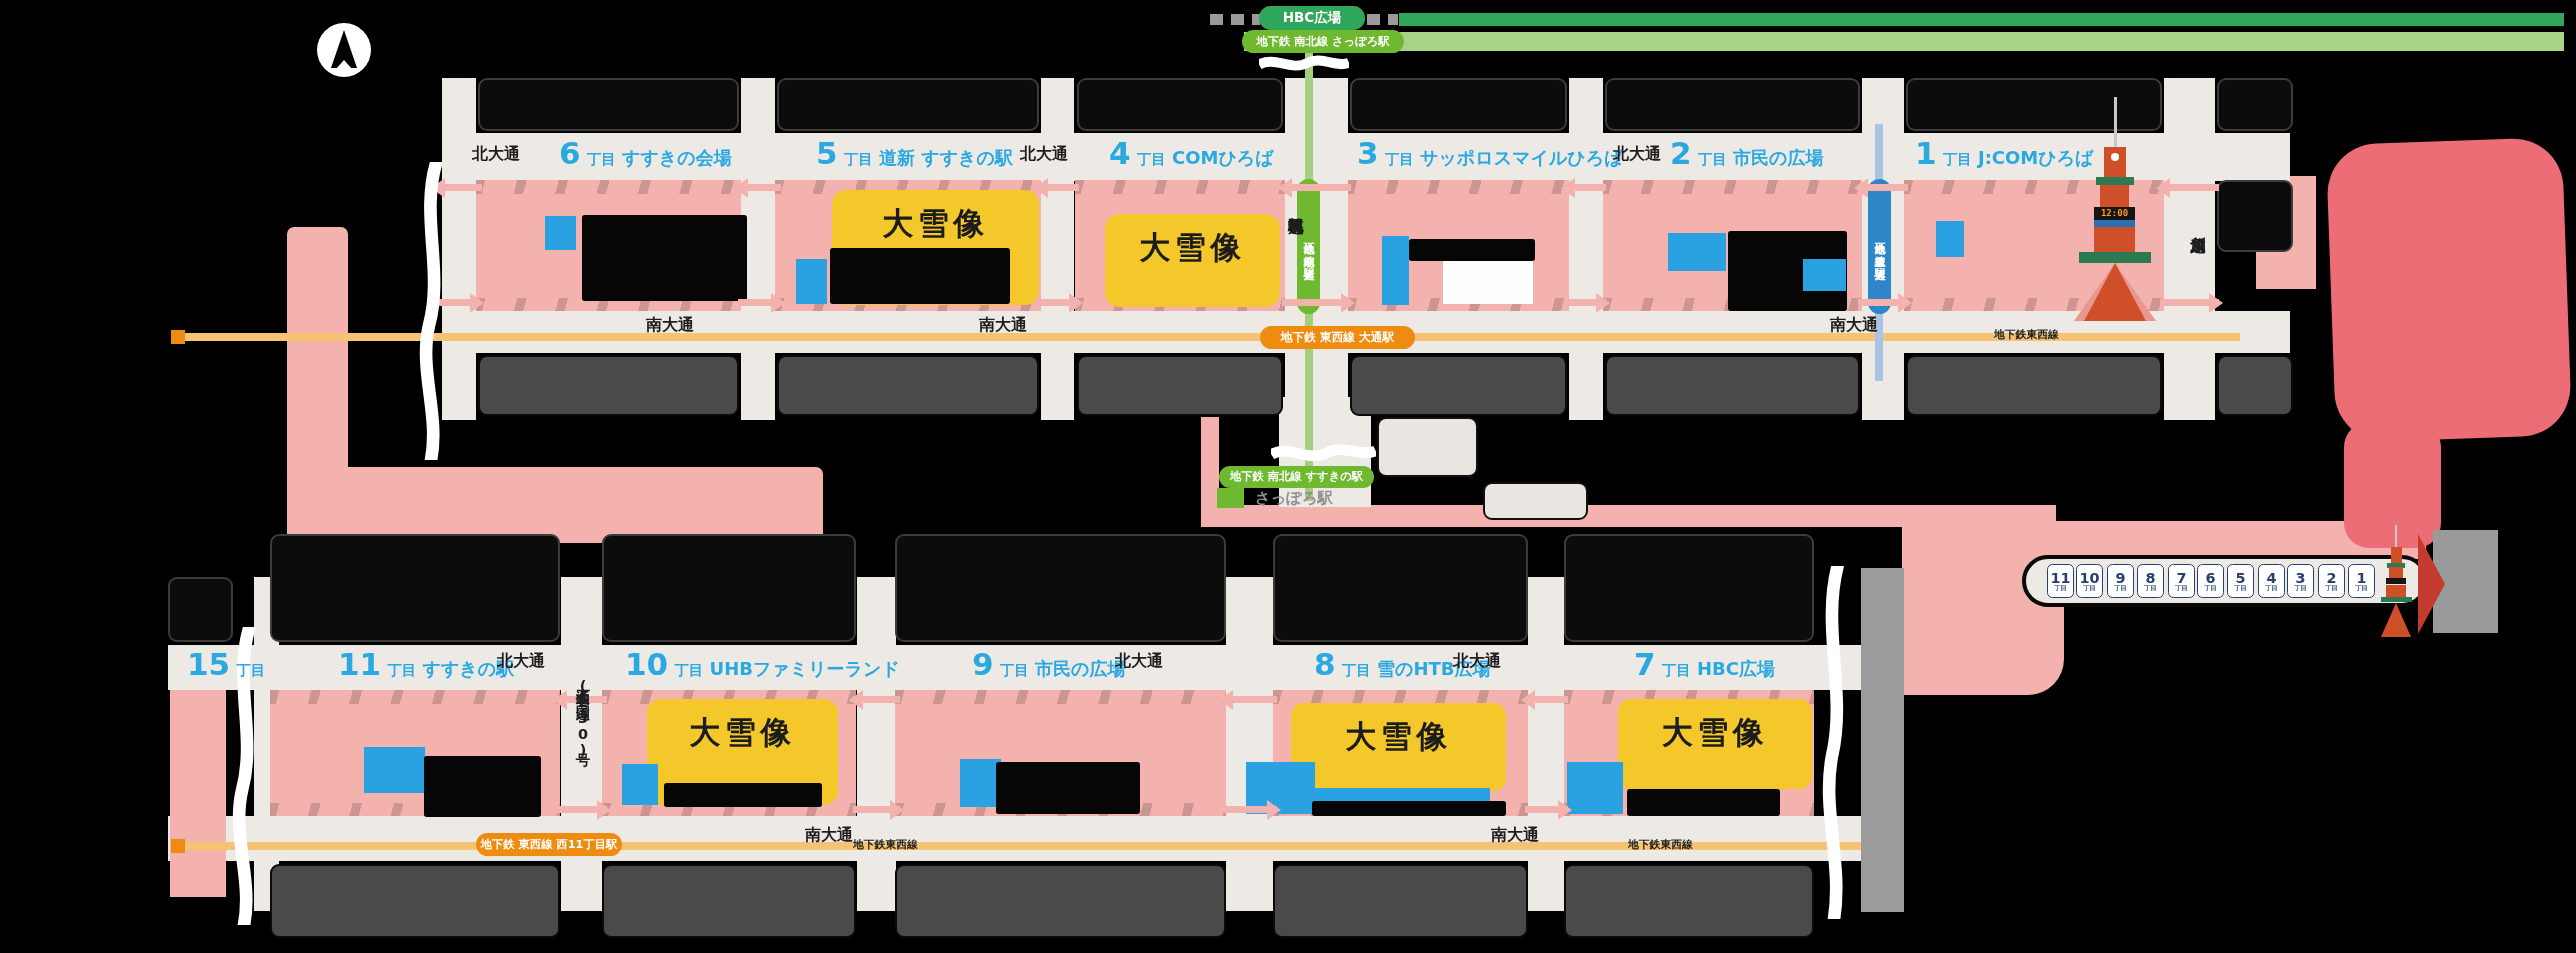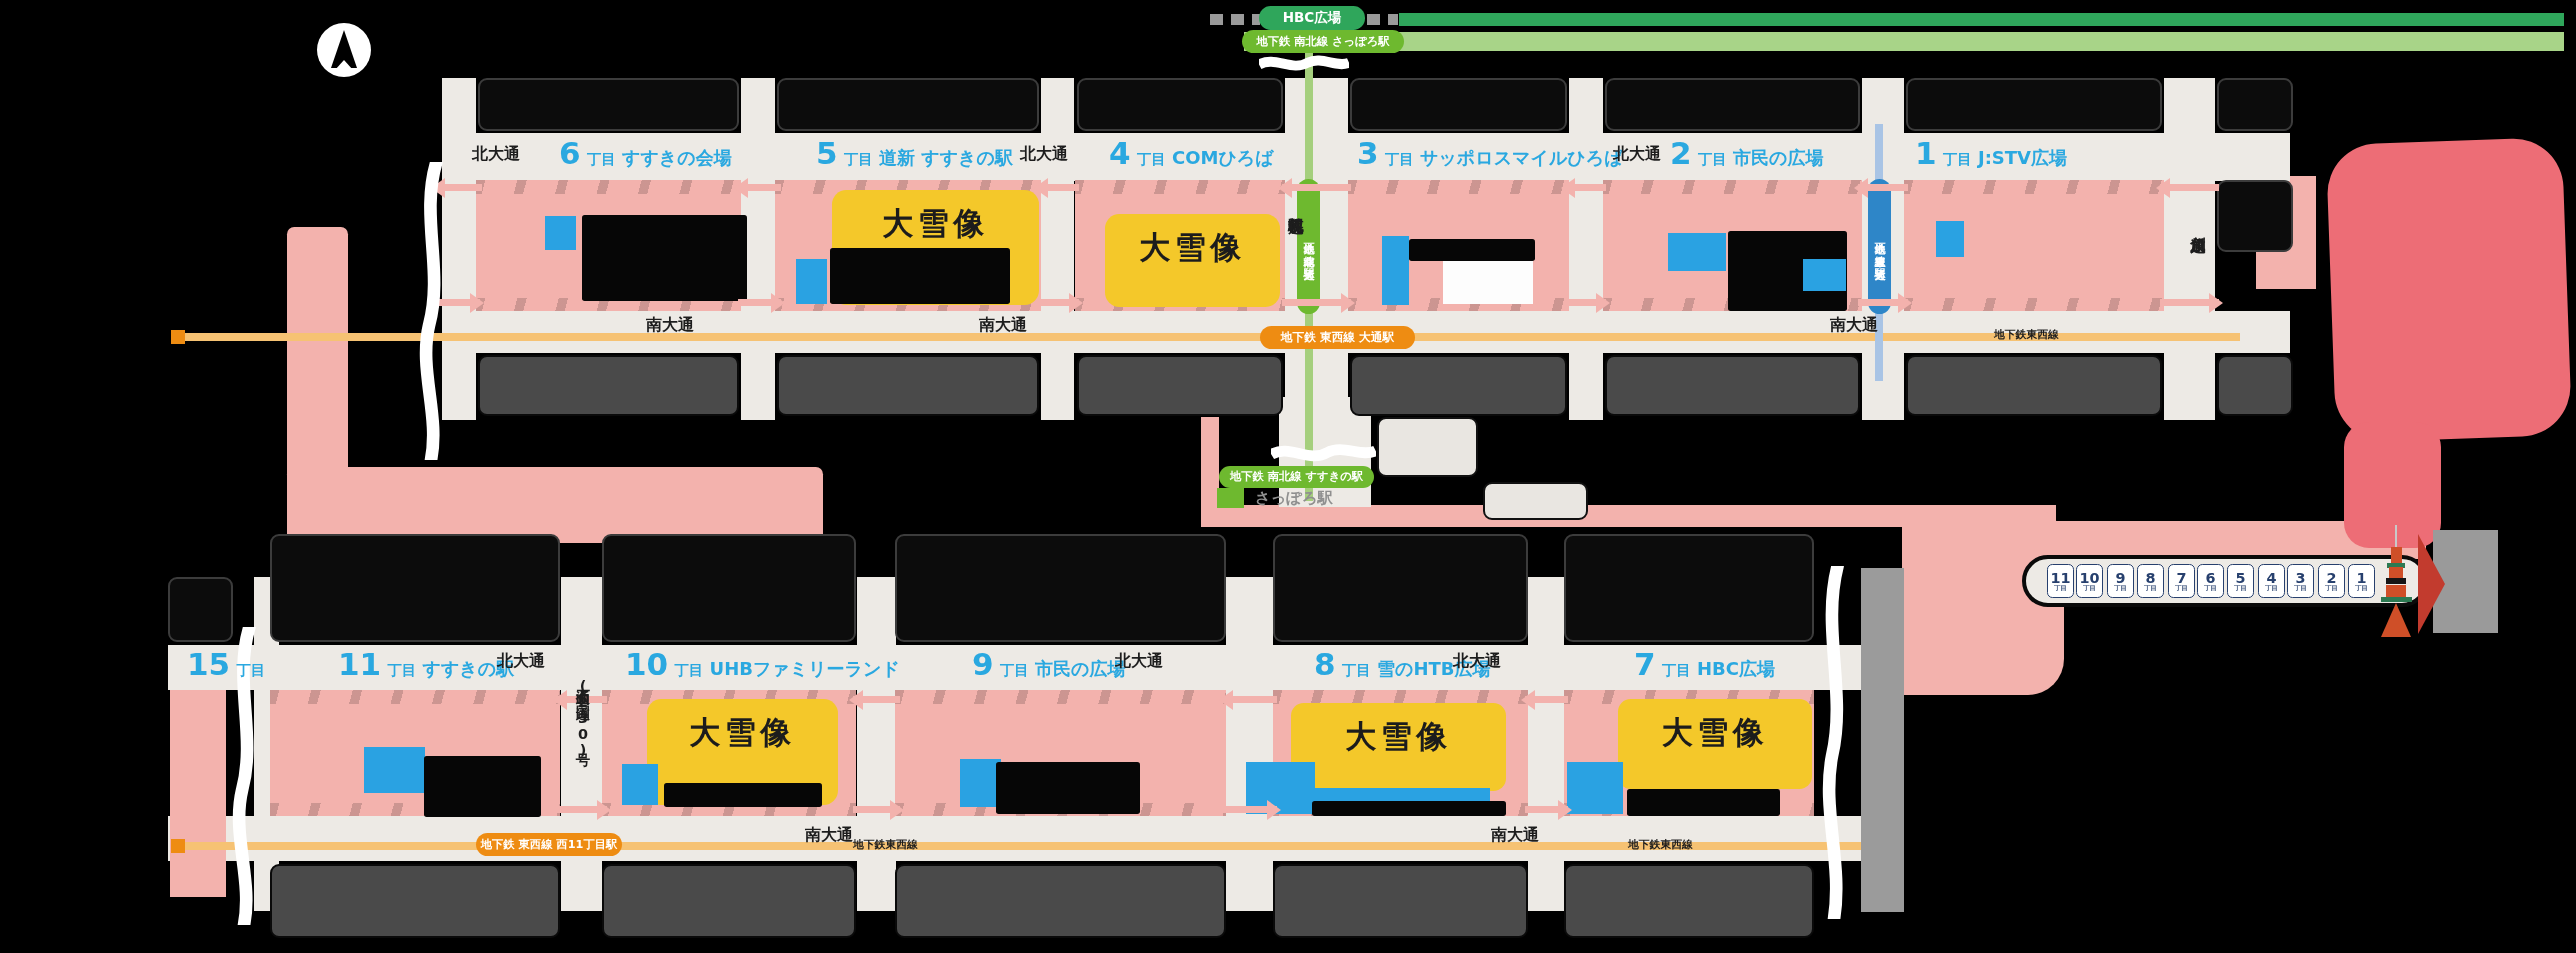--- a/index.html
+++ b/index.html
@@ -149,20 +149,33 @@
       <span class="ys">大雪像</span>
     </div>
   <div class="blue" style="left:1382px;top:236px;width:27px;height:69px;"></div>
   <div class="sil" style="left:1409px;top:239px;width:126px;height:21.6px;"></div>
   <div class="white" style="left:1443px;top:261px;width:90px;height:43px;"></div>
   <div class="blue" style="left:1668px;top:233px;width:58px;height:38px;"></div>
   <div class="sil" style="left:1728px;top:231px;width:119px;height:80px;"></div>
   <div class="blue" style="left:1803px;top:259px;width:43px;height:32px;"></div>
   <div class="blue" style="left:1936px;top:221px;width:28px;height:36px;"></div>
 
+  <div class="twr" style="left:2065px;top:97px;width:99px;height:225px;">
+    <div style="left:49px;top:0;width:2.7px;height:50px;background:#c9c9c9;"></div>
+    <div style="left:39px;top:50px;width:21.6px;height:31px;background:#cf4f28;"></div>
+    <div style="left:46px;top:56px;width:8px;height:8px;background:#fff;border-radius:50%;"></div>
+    <div style="left:31px;top:80px;width:38px;height:8px;background:#2c7a52;"></div>
+    <div style="left:35px;top:88px;width:29px;height:21.6px;background:#cf4f28;"></div>
+    <div style="left:29px;top:110px;width:41px;height:12.6px;background:#151515;color:#ff9a1e;font-size:9px;font-weight:bold;text-align:center;line-height:12.6px;font-family:'DejaVu Sans Mono',monospace;"><span>12:00</span></div>
+    <div style="left:29px;top:123px;width:41px;height:7.2px;background:#2c6fb0;"></div>
+    <div style="left:29px;top:130px;width:41px;height:25px;background:#cf4f28;"></div>
+    <div style="left:13.5px;top:155px;width:72px;height:10.8px;background:#2c7a52;"></div>
+    <div style="left:9px;top:166px;width:0;height:0;border-left:41px solid transparent;border-right:41px solid transparent;border-bottom:58px solid #e8978f;"></div>
+    <div style="left:19px;top:166px;width:0;height:0;border-left:31px solid transparent;border-right:31px solid transparent;border-bottom:58px solid #cf4f28;"></div>
+  </div>
 
   <div class="abs line" style="left:177px;top:333px;width:2063px;height:8px;background:#f6c273;"></div>
   <div class="abs line" style="left:171px;top:330px;width:13.5px;height:13.5px;background:#ee8c12;"></div>
   <div class="abs cap capO" style="left:1260px;top:326px;width:155px;height:22.5px;font-size:11.7px;">
       <span>地下鉄 東西線 大通駅</span>
     </div>
   <div class="abs stsm" style="left:1994px;top:328px;"><span>地下鉄東西線</span></div>
 
   <div class="abs line" style="left:1875px;top:124px;width:8px;height:257px;background:#a9c4e5;"></div>
   <div class="abs cap capB vert" style="left:1868px;top:179px;width:23.4px;height:135px;font-size:10.8px;">
@@ -197,21 +210,21 @@
       <span class="nm">サッポロスマイルひろば</span>
     </div>
   <div class="abs chome" style="left:1670px;top:138px;">
       <span class="n">2</span>
       <span class="u">丁目</span>
       <span class="nm">市民の広場</span>
     </div>
   <div class="abs chome" style="left:1915px;top:138px;">
       <span class="n">1</span>
       <span class="u">丁目</span>
-      <span class="nm">J:STV広場</span>
+      <span class="nm">J:COMひろば</span>
     </div>
 
   <div class="abs st" style="left:462px;top:144px;"><span>北大通</span></div>
   <div class="abs st" style="left:1010px;top:144px;"><span>北大通</span></div>
   <div class="abs st" style="left:1603px;top:144px;"><span>北大通</span></div>
   <div class="abs st" style="left:636px;top:315px;"><span>南大通</span></div>
   <div class="abs st" style="left:969px;top:315px;"><span>南大通</span></div>
   <div class="abs st" style="left:1820px;top:315px;"><span>南大通</span></div>
 
   <div class="parr l" style="left:435px;top:184px;width:47px;"></div>

